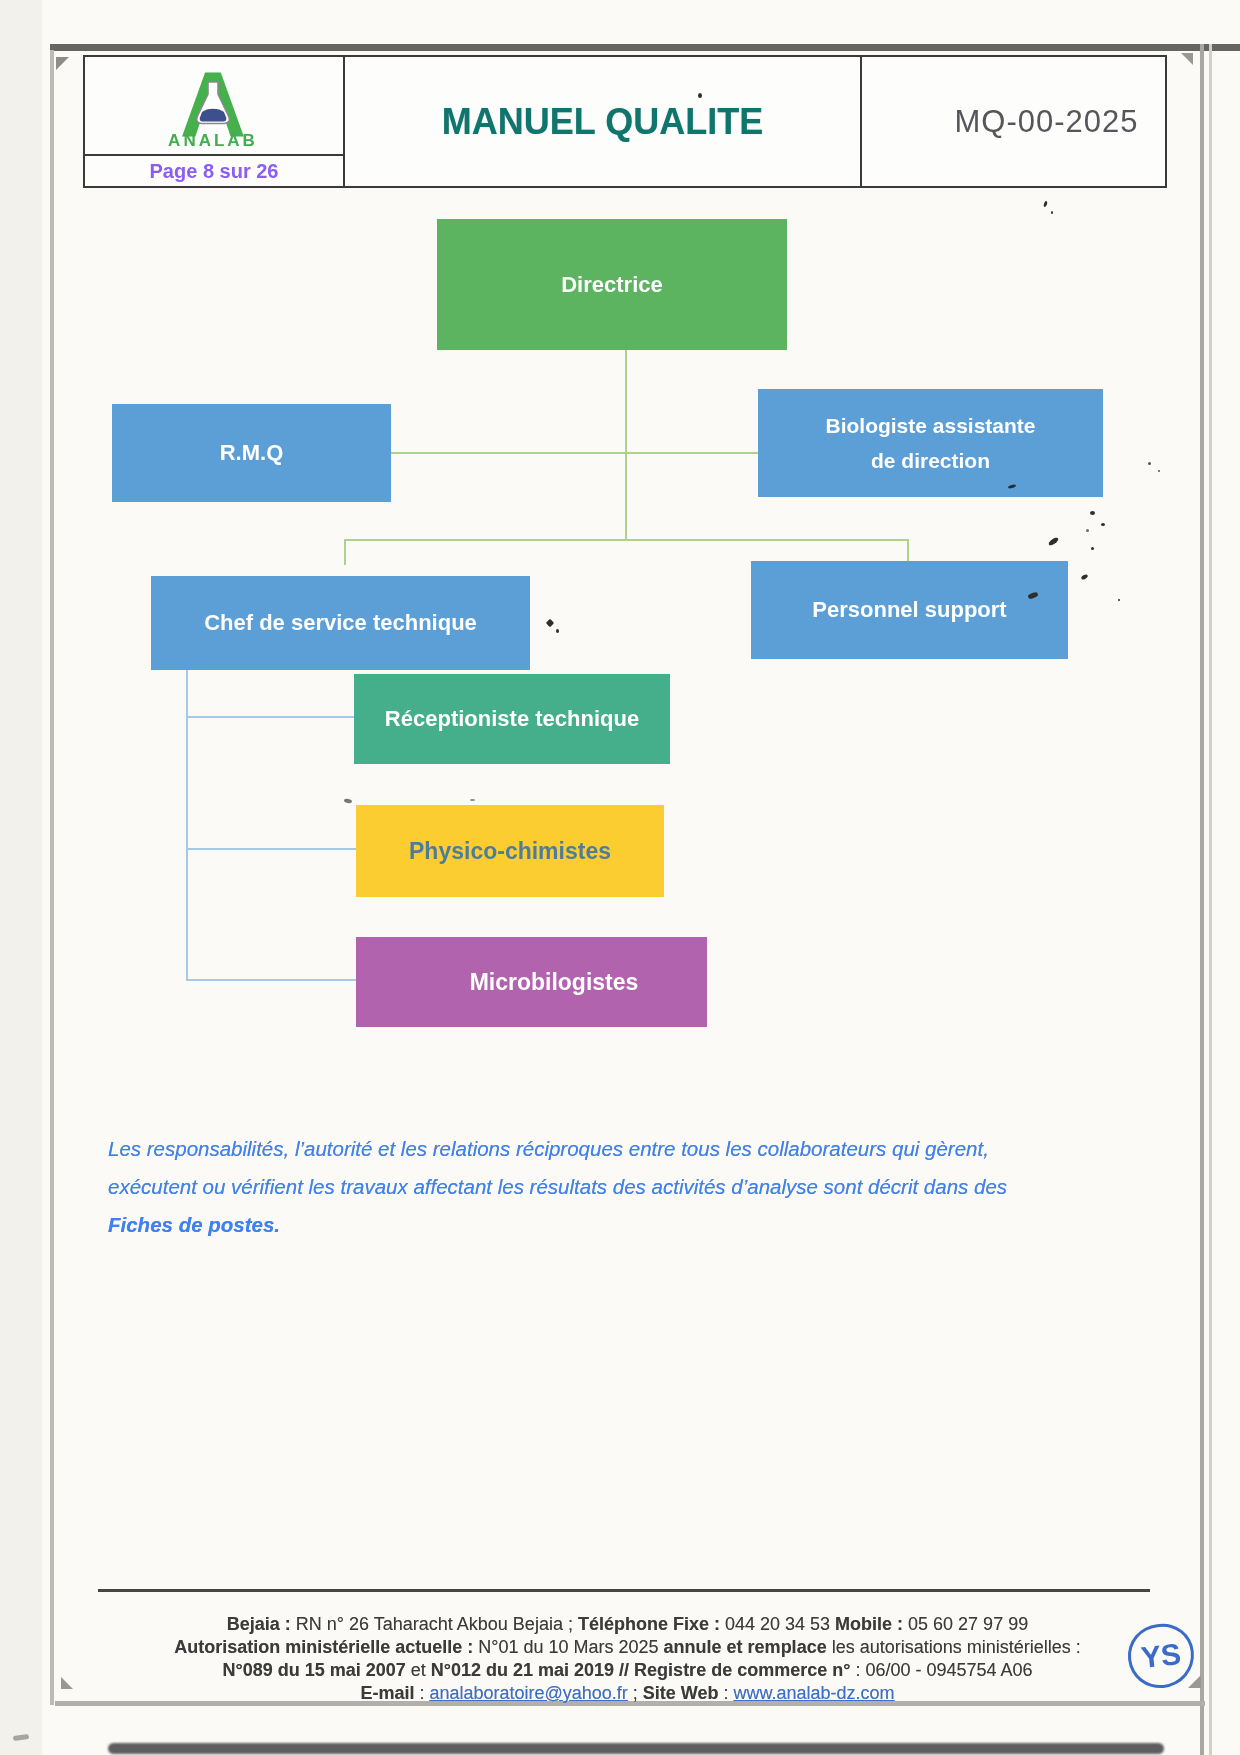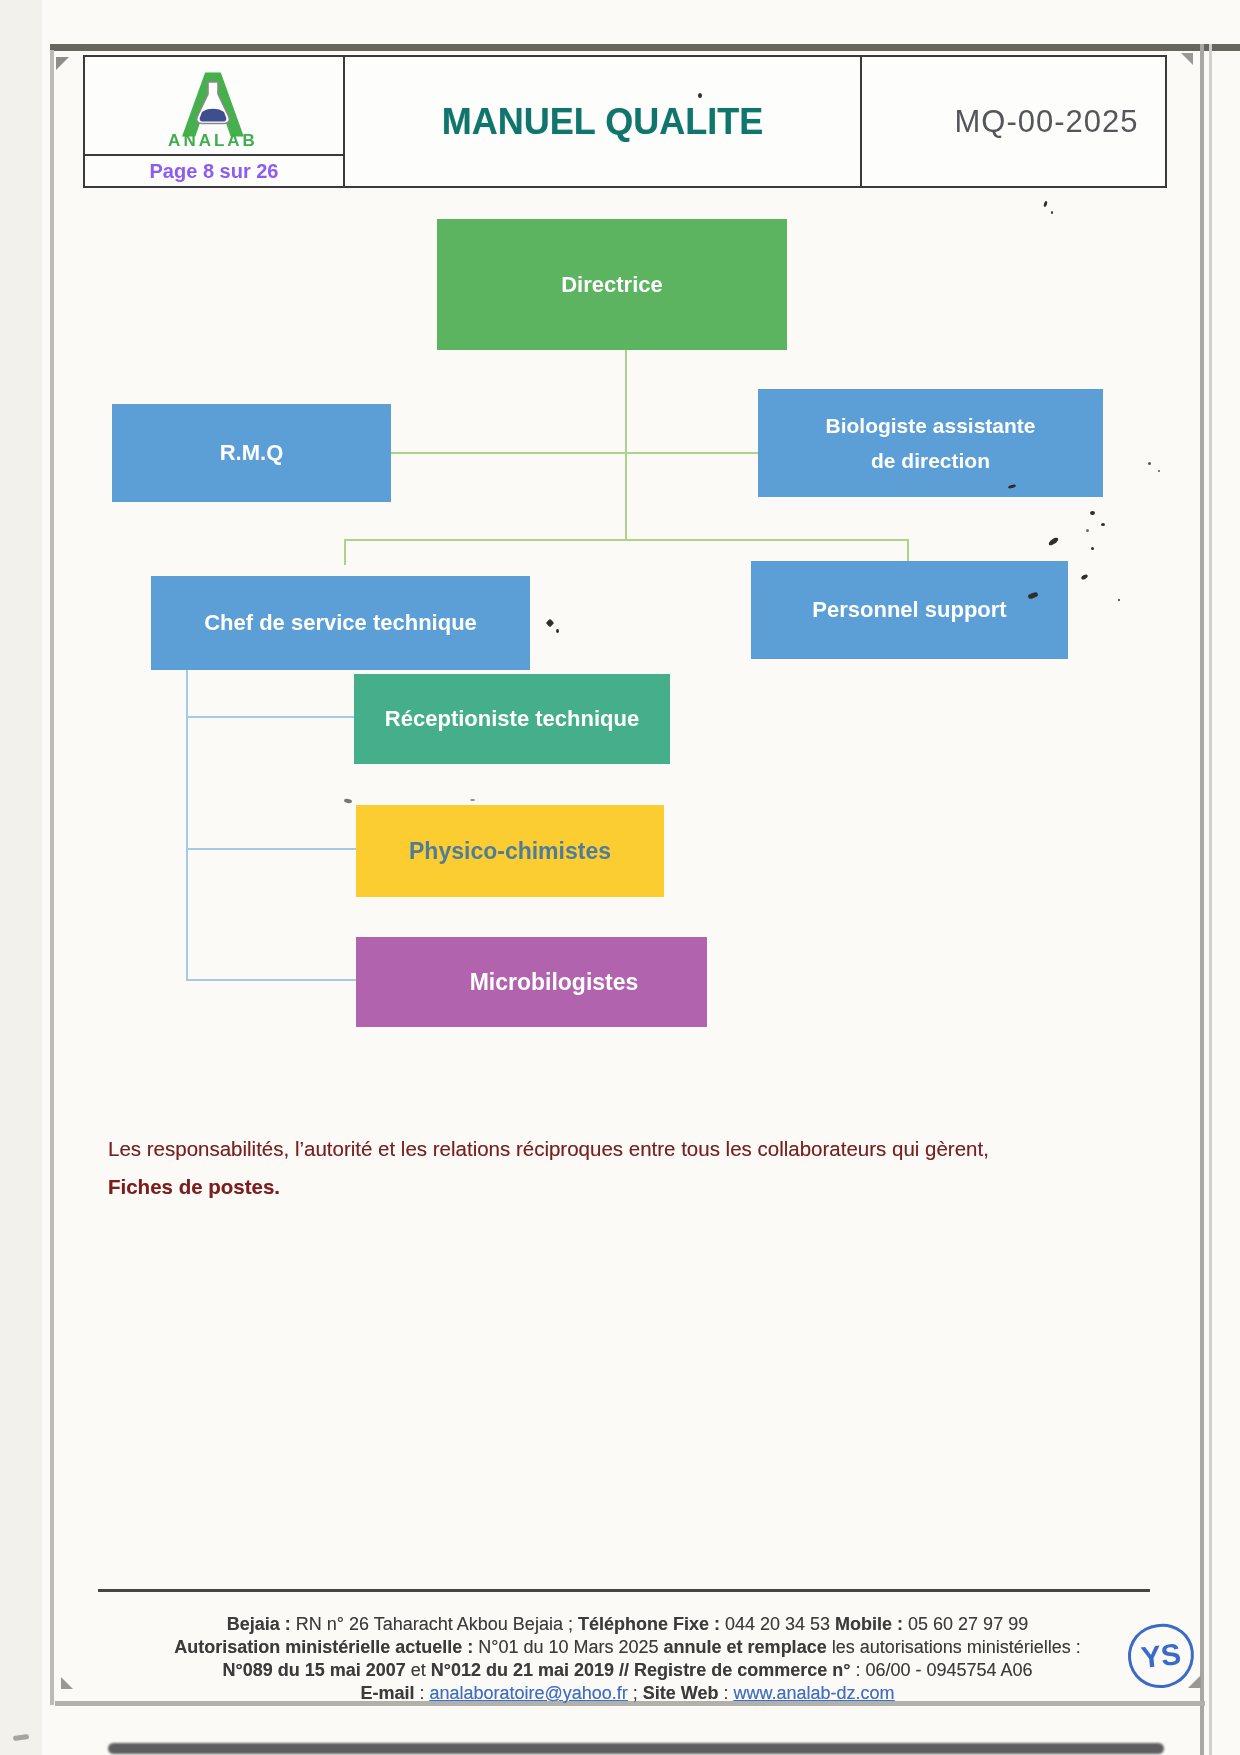--- a/index.html
+++ b/index.html
@@ -58,22 +58,22 @@
   #c-v1{left:625px;top:350px;width:2px;height:191px;}
   #c-h1{left:391px;top:452px;width:367px;height:2px;}
   #c-h2{left:344px;top:539px;width:565px;height:2px;}
   #c-v2{left:344px;top:539px;width:2px;height:26px;}
   #c-v3{left:907px;top:539px;width:2px;height:23px;}
   #c-bv{left:186px;top:658px;width:2px;height:323px;}
   #c-bh1{left:186px;top:716px;width:168px;height:2px;}
   #c-bh2{left:186px;top:848px;width:170px;height:2px;}
   #c-bh3{left:186px;top:979px;width:170px;height:2px;}
   
-  #body-paragraph{position:absolute;left:108px;top:1130px;width:1060px;font-size:20.5px;line-height:38px;color:#7f1d1d;
-    text-shadow:0 0 .6px rgba(45,45,45,.45);white-space:nowrap;}
+  #body-paragraph{position:absolute;left:108px;top:1130px;width:1060px;font-size:20.5px;line-height:38px;color:#3b82f6;
+    text-shadow:0 0 .6px rgba(45,45,45,.45);white-space:nowrap;font-style:italic;}
   #body-line3{font-weight:bold;}
   
   #footer-rule{position:absolute;left:98px;top:1589px;width:1052px;height:3px;background:#454545;}
   #footer-block{position:absolute;left:110px;top:1613px;width:1035px;text-align:center;font-size:18px;line-height:23px;color:#3b3b3b;
     text-shadow:0 0 .5px rgba(45,45,45,.4);white-space:nowrap;}
   #footer-block .b{font-weight:bold;}
   #footer-block .lnk{color:#3a6fd0;text-decoration:underline;}
   
   #stamp{position:absolute;left:1128px;top:1624px;width:66px;height:64px;border:3.5px solid #3a6bc8;border-radius:50% 48% 52% 50%;
     box-sizing:border-box;display:flex;align-items:center;justify-content:center;transform:rotate(-6deg);
@@ -132,20 +132,21 @@
     <div>de direction</div>
   </div>
   <div class="node" id="n-chef">Chef de service technique</div>
   <div class="node" id="n-support">Personnel support</div>
   <div class="node" id="n-receptioniste">Réceptioniste technique</div>
   <div class="node" id="n-physico">Physico-chimistes</div>
   <div class="node" id="n-micro">Microbilogistes</div>
 
   <div id="body-paragraph">
     <div>Les responsabilités, l’autorité et les relations réciproques entre tous les collaborateurs qui gèrent,</div>
+    <div>exécutent ou vérifient les travaux affectant les résultats des activités d’analyse sont décrit dans des</div>
     <div id="body-line3">Fiches de postes.</div>
   </div>
 
   <div id="footer-rule"></div>
   <div id="footer-block">
     <div><span class="b">Bejaia : </span><span>RN n° 26 Taharacht Akbou Bejaia ; </span><span class="b">Téléphone Fixe : </span><span>044 20 34 53  </span><span class="b">Mobile : </span><span>05 60 27 97 99</span></div>
     <div><span class="b">Autorisation ministérielle actuelle : </span><span>N°01 du 10 Mars 2025 </span><span class="b">annule et remplace</span><span> les autorisations ministérielles :</span></div>
     <div><span class="b">N°089 du 15 mai 2007</span><span> et  </span><span class="b">N°012 du 21 mai 2019</span><span class="b">  //  </span><span class="b">Registre de commerce n°</span><span> : 06/00 - 0945754 A06</span></div>
     <div><span class="b">E-mail</span><span> : </span><span class="lnk">analaboratoire@yahoo.fr</span><span> ; </span><span class="b">Site Web</span><span> : </span><span class="lnk">www.analab-dz.com</span></div>
   </div>

